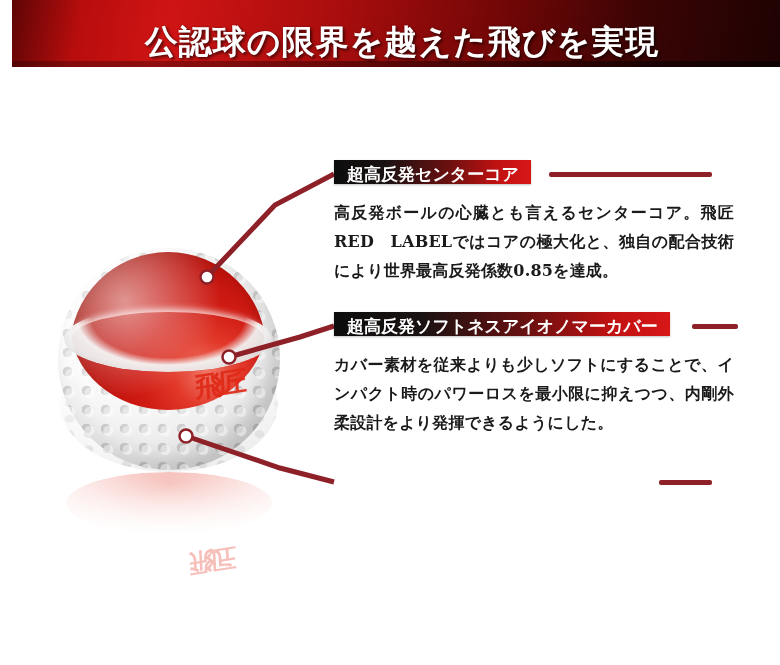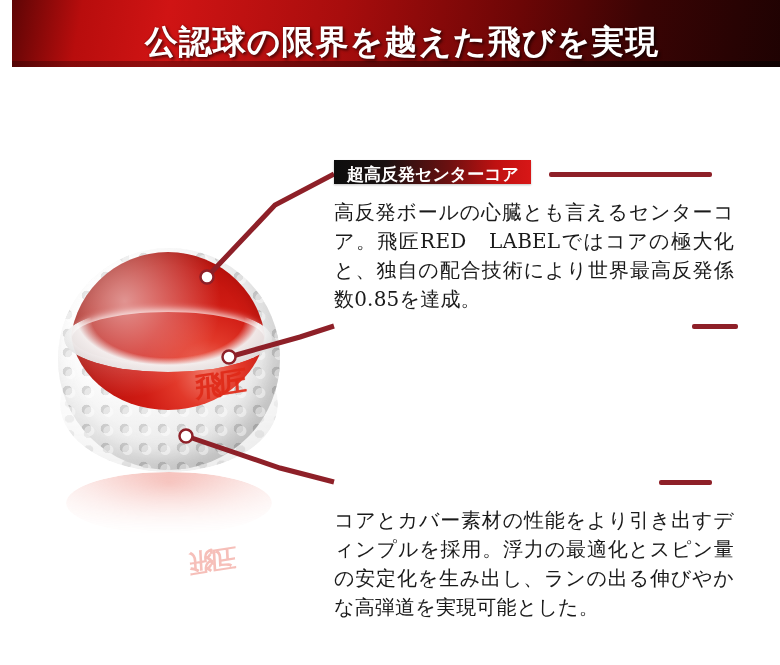--- a/index.html
+++ b/index.html
@@ -249,22 +249,22 @@
     position: absolute;
     top: 12px;
     height: 5px;
     background: #8e2028;
     border-radius: 2px;
   }
   .callout-body {
     margin-top: 10px;
     color: #1a1a1a;
     font-family: "DejaVu Serif", "Liberation Serif", serif;
-    font-weight: normal;
-    font-size: 20px;
+    font-weight: bold;
+    font-size: 16px;
     line-height: 29px;
     letter-spacing: 0.2px;
     width: 400px;
     text-align: justify;
   }
 
   #callout-1 { top: 160px; }
   #callout-2 { top: 312px; }
   #callout-3 { top: 468px; }
 </style>
@@ -312,22 +312,23 @@
 <div class="callout" id="callout-1">
   <div class="label-row">
     <span class="callout-label">超高反発センターコア</span>
     <span class="label-tail" style="left:215px; right:34px;"></span>
   </div>
   <div class="callout-body">高反発ボールの心臓とも言えるセンターコア。飛匠RED　LABELではコアの極大化と、独自の配合技術により世界最高反発係数0.85を達成。</div>
 </div>
 
 <div class="callout" id="callout-2">
   <div class="label-row">
+    <span class="callout-label">超高反発ソフトネスアイオノマーカバー</span>
     <span class="label-tail" style="left:358px; right:8px;"></span>
   </div>
+  <div class="callout-body">カバー素材を従来よりも少しソフトにすることで、インパクト時のパワーロスを最小限に抑えつつ、内剛外柔設計をより発揮できるようにした。</div>
 </div>
 
 <div class="callout" id="callout-3">
   <div class="label-row">
     <span class="label-tail" style="left:325px; right:34px;"></span>
   </div>
-  <div class="callout-body">コアとカバー素材の性能をより引き出すディンプルを採用。浮力の最適化とスピン量の安定化を生み出し、ランの出る伸びやかな高弾道を実現可能とした。</div>
 </div>
 
 </body></html>

